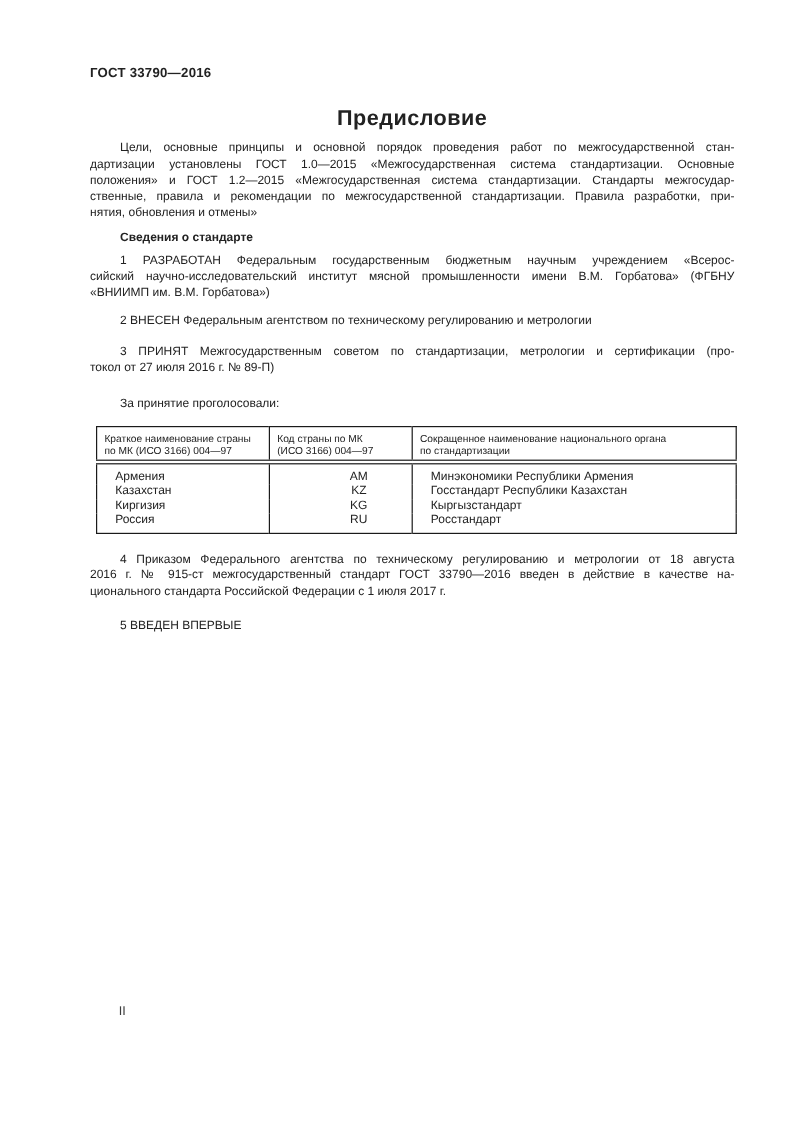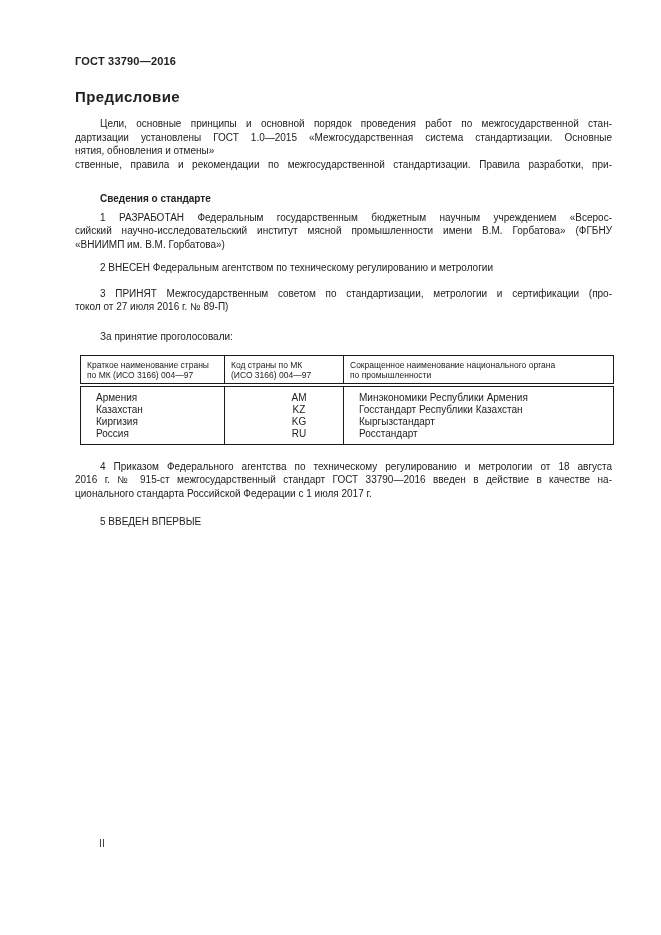--- a/index.html
+++ b/index.html
@@ -13,21 +13,21 @@
   }
   .abs{position:absolute;left:75px;right:49px;}
   .para{font-size:10px;line-height:13.5px;}
   .line{display:block;}
   
   .just{text-align:justify;text-align-last:justify;}
   
   .ind{padding-left:25px;}
 
   #doc-code{top:55px;font-size:11px;font-weight:bold;letter-spacing:.2px;}
-  #page-title{top:88px;font-size:15px;font-weight:bold;text-align:left;letter-spacing:.4px;}
+  #page-title{top:88px;font-size:18px;font-weight:bold;text-align:center;letter-spacing:.4px;}
   #intro{top:117px;}
   #info-heading{top:192px;font-size:10px;font-weight:bold;}
   #item1{top:210.5px;}
   #item2{top:260.5px;}
   #item3{top:286.5px;}
   #vote-intro{top:329.5px;}
   #item4{top:459.5px;}
   #item5{top:514.5px;}
   #page-number{position:absolute;top:837px;left:75px;font-size:10.5px;color:#3c3c3c;margin-left:24px;}
 
@@ -60,22 +60,23 @@
 </head>
 <body>
 
 <div class="abs" id="doc-code">ГОСТ 33790—2016</div>
 
 <div class="abs" id="page-title">Предисловие</div>
 
 <div class="abs para" id="intro">
   <div class="line just ind">Цели, основные принципы и основной порядок проведения работ по межгосударственной стан-</div>
   <div class="line just">дартизации установлены ГОСТ 1.0—2015 «Межгосударственная система стандартизации. Основные</div>
+  <div class="line just">положения» и ГОСТ 1.2—2015 «Межгосударственная система стандартизации. Стандарты межгосудар-</div>
+  <div class="line just">ственные, правила и рекомендации по межгосударственной стандартизации. Правила разработки, при-</div>
   <div class="line">нятия, обновления и отмены»</div>
-  <div class="line just">ственные, правила и рекомендации по межгосударственной стандартизации. Правила разработки, при-</div>
 </div>
 
 <div class="abs para ind" id="info-heading">Сведения о стандарте</div>
 
 <div class="abs para" id="item1">
   <div class="line just ind">1 РАЗРАБОТАН Федеральным государственным бюджетным научным учреждением «Всерос-</div>
   <div class="line just">сийский научно-исследовательский институт мясной промышленности имени В.М. Горбатова» (ФГБНУ</div>
   <div class="line">«ВНИИМП им. В.М. Горбатова»)</div>
 </div>
 
@@ -103,21 +104,21 @@
       <th>
         <div>Краткое наименование страны</div>
         <div>по МК (ИСО 3166) 004—97</div>
       </th>
       <th>
         <div>Код страны по МК</div>
         <div>(ИСО 3166) 004—97</div>
       </th>
       <th>
         <div>Сокращенное наименование национального органа</div>
-        <div>по промышленности</div>
+        <div>по стандартизации</div>
       </th>
     </tr>
   </thead>
   <tbody>
     <tr>
       <td class="c1">Армения</td>
       <td class="c2">AM</td>
       <td class="c3">Минэкономики Республики Армения</td>
     </tr>
     <tr>

